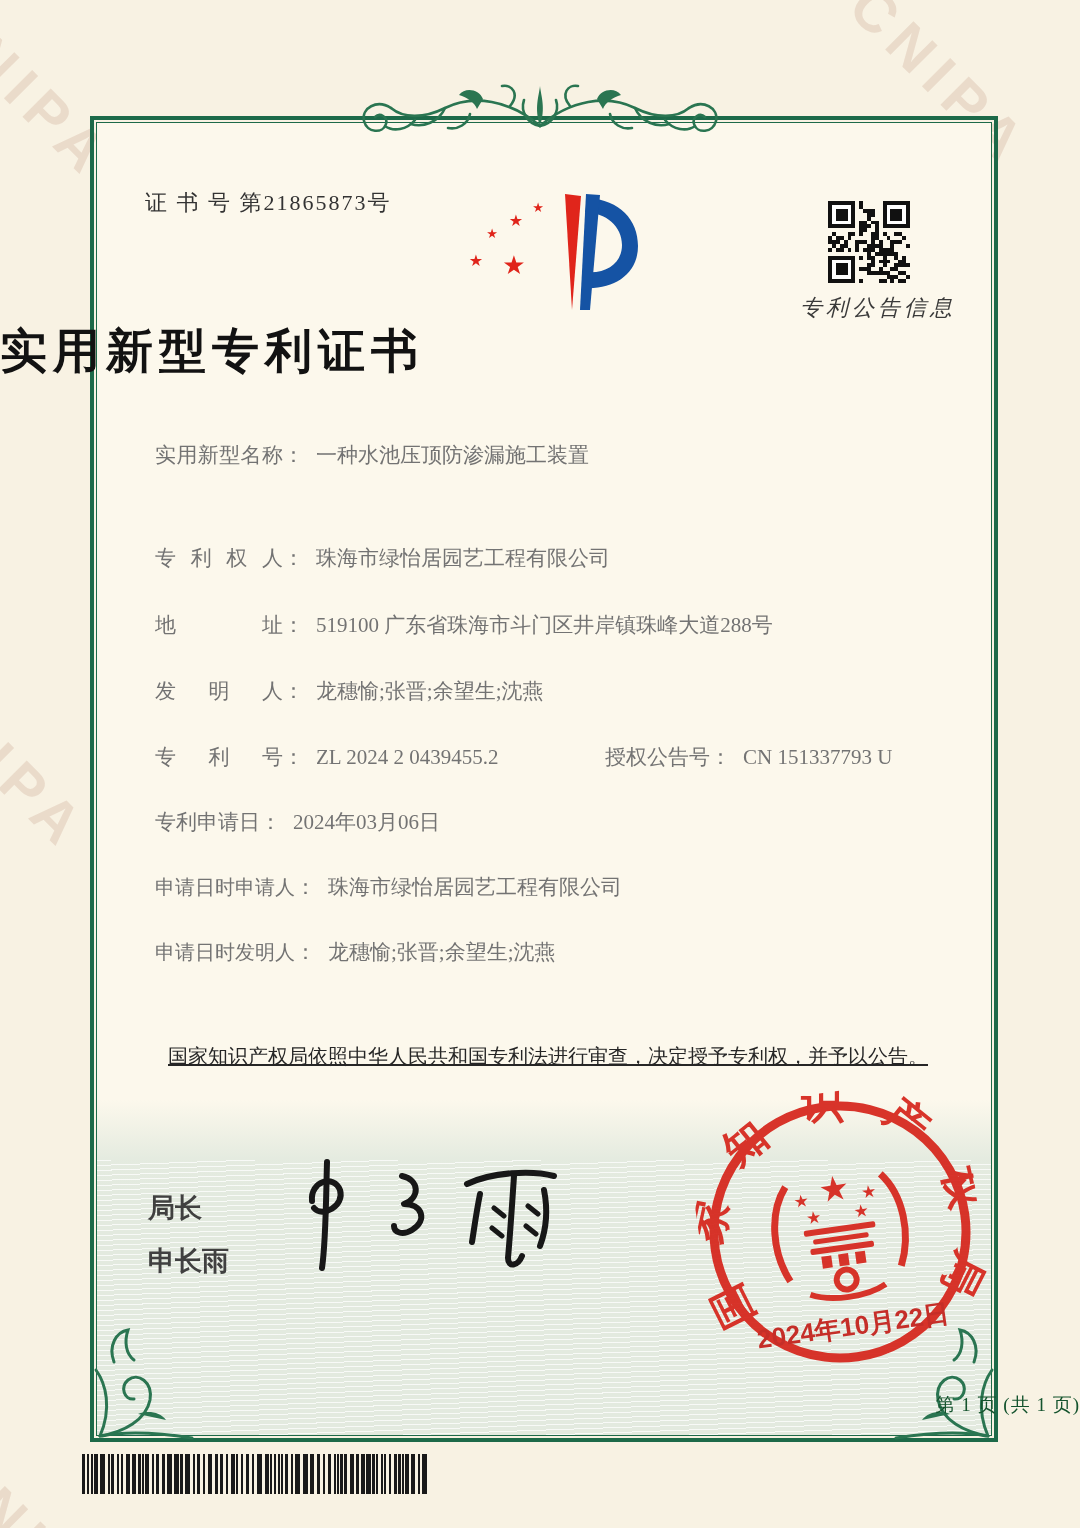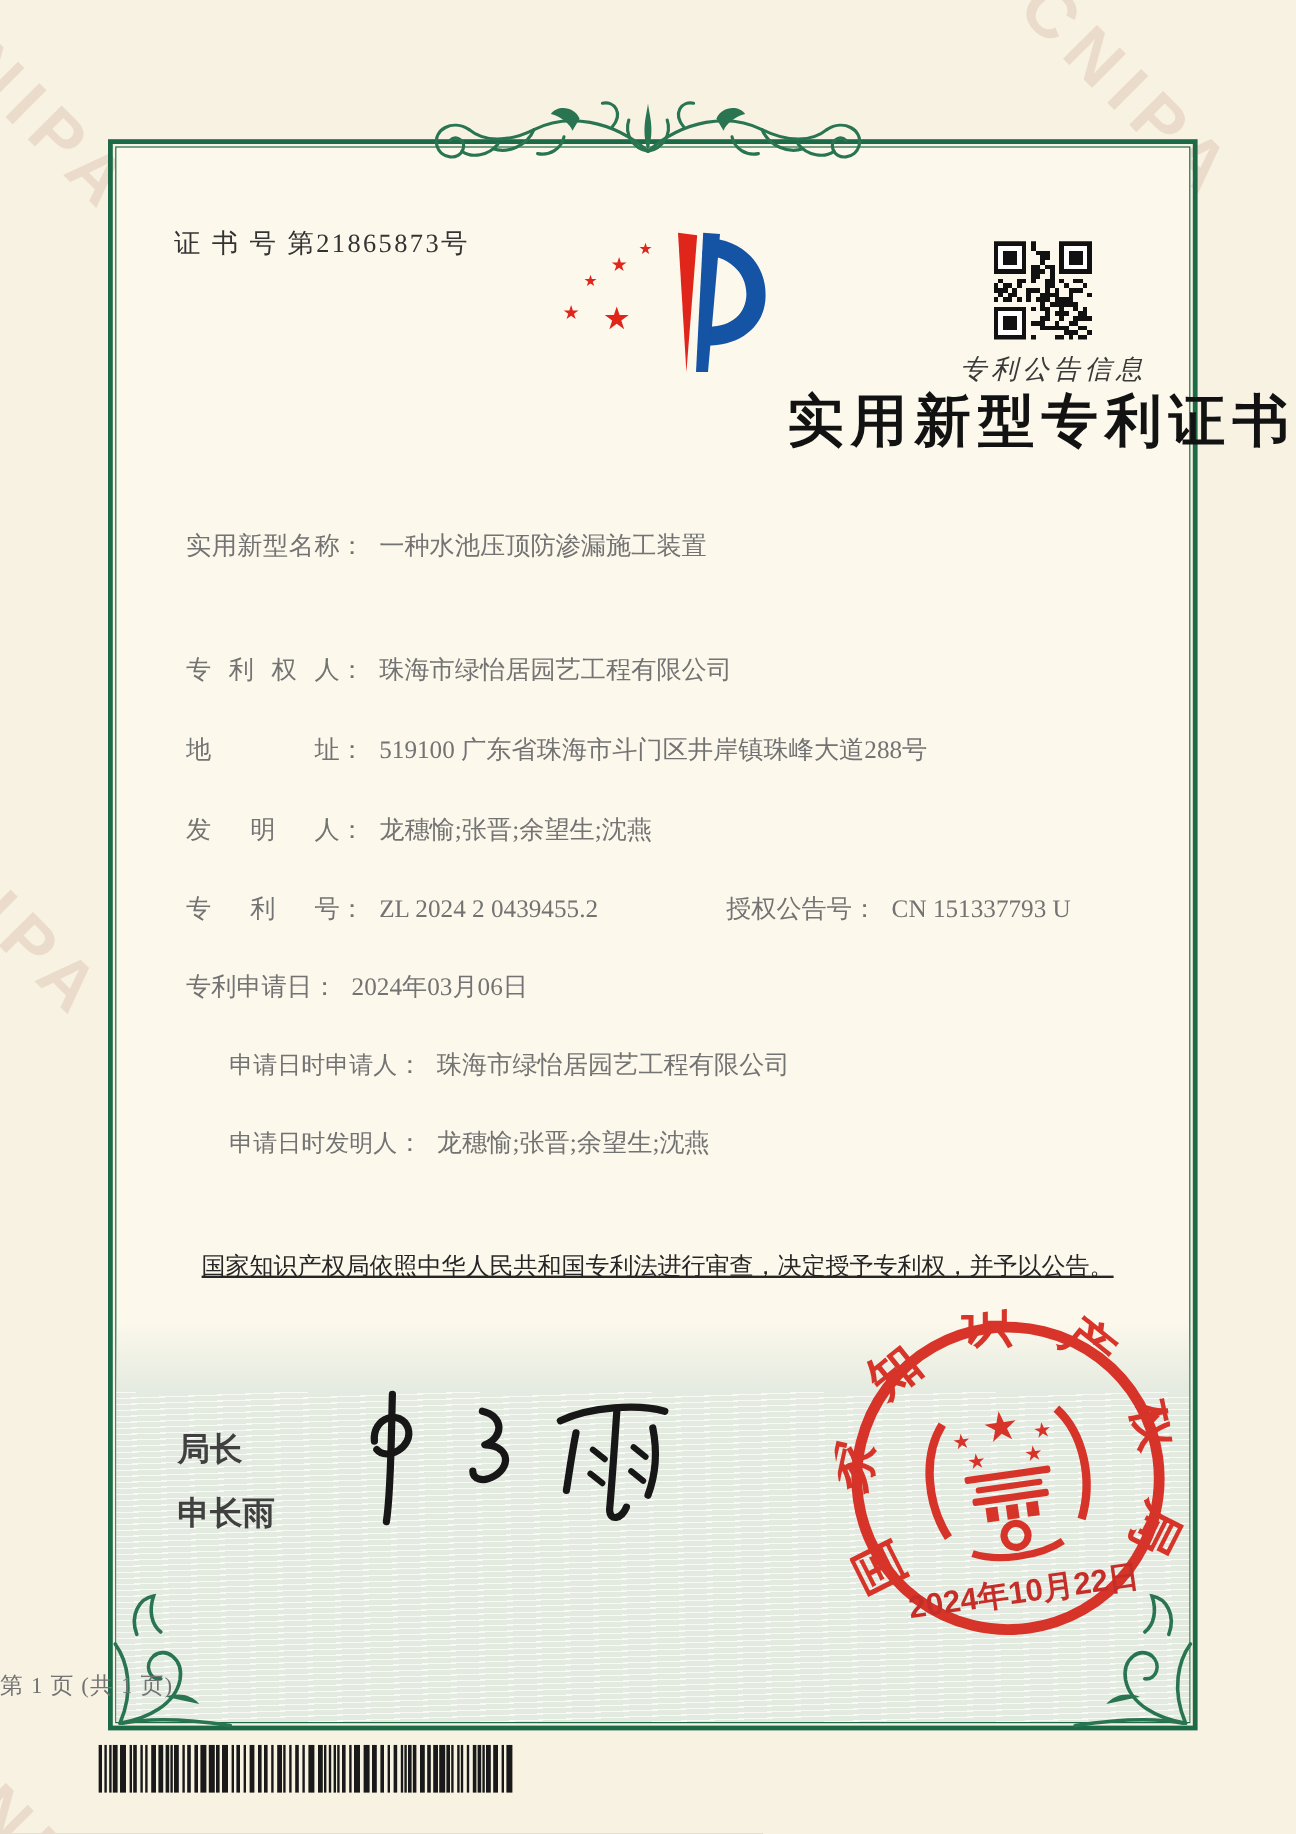--- a/index.html
+++ b/index.html
@@ -15,43 +15,43 @@
   .band{position:absolute;left:0;right:0;bottom:0;height:335px;
         background:linear-gradient(180deg, rgba(227,234,223,0) 0, rgba(227,234,223,.95) 60px, #e3eadf 95px);}
   .band:after{content:"";position:absolute;inset:0;top:60px;
         background:repeating-linear-gradient(178deg, rgba(255,255,255,.75) 0 1px, rgba(255,255,255,0) 1px 5px);}
   
   .cert-no{position:absolute;left:145px;top:188px;font-size:22px;letter-spacing:2px;color:#333;}
   .logo{position:absolute;left:452px;top:188px;}
   .qr{position:absolute;left:828px;top:201px;}
   .qr-caption{position:absolute;left:800px;top:293px;width:160px;font-size:22px;letter-spacing:4px;
       color:#3a3a3a;font-style:italic;}
-  .main-title{position:absolute;left:0;right:0;top:320px;text-align:right;font-size:47px;font-weight:900;
-      letter-spacing:6px;color:#121212;margin-left:45px;}
+  .main-title{position:absolute;left:0;right:0;top:320px;text-align:left;font-size:47px;font-weight:900;
+      letter-spacing:6px;color:#121212;}
   
   .row{position:absolute;left:155px;width:830px;font-size:21px;line-height:30px;color:#737373;}
   .flabel{display:inline-block;width:128px;text-align:justify;text-align-last:justify;}
-  .wlabel{font-size:20px;margin-left:36px;}
+  .wlabel{font-size:20px;}
   .val{margin-left:12px;}
   .col2{position:absolute;left:450px;top:0;}
   .r-name{top:440px;} .r-patentee{top:543px;} .r-address{top:610px;} .r-inventor{top:676px;}
   .r-patnum{top:742px;} .r-dates{top:807px;} .r-appf{top:872px;} .r-invf{top:937px;}
   
   .statement{position:absolute;left:126px;top:1036px;width:852px;font-size:20px;color:#262626;}
   .statement .l1{text-indent:42px;white-space:nowrap;line-height:40px;text-decoration:underline;}
   .statement .l2{white-space:nowrap;line-height:40px;}
   
   .sig-label{position:absolute;left:148px;font-family:"Liberation Sans","DejaVu Sans",sans-serif;
       font-weight:600;font-size:27px;color:#404040;}
   .sig-title{top:1190px;} .sig-name{top:1243px;}
   .sig-script{position:absolute;left:282px;top:1146px;}
   
   .seal{position:absolute;left:700px;top:1092px;transform:rotate(-8deg);opacity:.93;}
   
-  .page-info{position:absolute;left:0;right:0;top:1392px;text-align:left;font-size:19px;letter-spacing:1px;color:#737373;}
+  .page-info{position:absolute;left:0;right:0;top:1392px;text-align:right;font-size:19px;letter-spacing:1px;color:#14532d;}
   .barcode{position:absolute;left:82px;top:1454px;}
   svg{display:block;}
 </style>
 </head>
 <body>
 
 <div class="page">
 
   <span class="wm" style="left:-34px;top:-16px;font-size:58px;">CNIPA</span>
   <span class="wm" style="left:340px;top:186px;font-size:52px;color:rgba(201,167,146,.18);">CNIPA</span>

